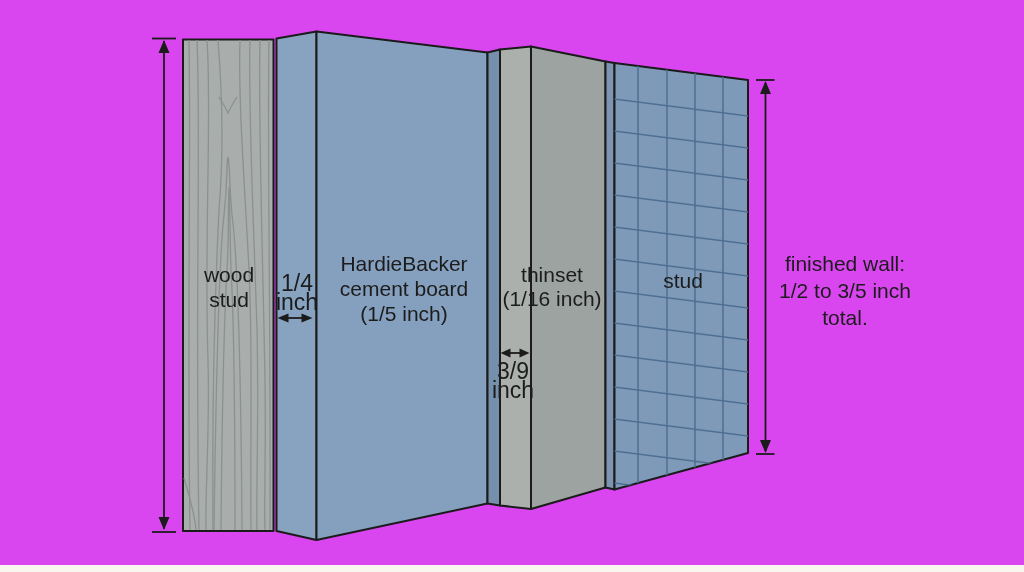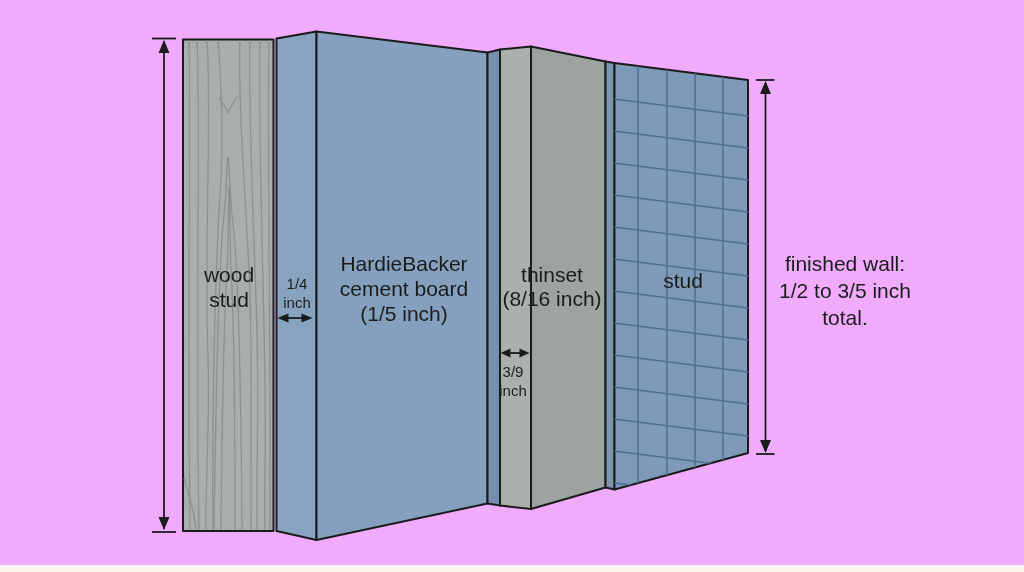--- a/index.html
+++ b/index.html
@@ -1,29 +1,29 @@
 <!DOCTYPE html>
 <html><head>
 <meta charset="utf-8">
 <style>
   html,body{margin:0;padding:0;background:#ffffff;}
   .stage{
     position:relative;width:1024px;height:572px;overflow:hidden;
-    background:#f0abfc;
+    background:#d946ef;
     font-family:"Liberation Sans",sans-serif;
     color:#1c1c1c;
   }
   .stage svg{position:absolute;left:0;top:0;}
   .floor{position:absolute;left:0;bottom:0;width:1024px;height:7px;background:#f9f6ef;}
   .label{
     position:absolute;transform:translateX(-50%);
     text-align:center;white-space:pre-line;color:#1c1c1c;
   }
   .lg{font-size:21px;line-height:25px;}
-  .sm{font-size:15px;line-height:19px;}
+  .sm{font-size:23px;line-height:19px;}
   
   .panels polygon,.panels rect{stroke:#1b1b1b;stroke-width:2;stroke-linejoin:round;}
   .grain path{fill:none;stroke:#8b918e;stroke-width:1.3;}
   .grid line{stroke:#4f6f92;stroke-width:1.5;}
   .dim line{stroke:#1b1b1b;stroke-width:1.8;}
   .dim polygon{fill:#1b1b1b;stroke:none;}
 </style>
 </head>
 <body>
 
@@ -125,21 +125,21 @@
 stud</div>
 
   <div class="label sm" style="left:297px;top:274px;">1/4
 inch</div>
 
   <div class="label lg" style="left:404px;top:251px;">HardieBacker
 cement board
 (1/5 inch)</div>
 
   <div class="label lg" style="left:552px;top:263px;line-height:24px;">thinset
-(8/16 inch)</div>
+(1/16 inch)</div>
 
   <div class="label sm" style="left:513px;top:362px;">3/9
 inch</div>
 
   <div class="label lg" style="left:683px;top:268px;">stud</div>
 
   <div class="label lg" style="left:845px;top:250px;line-height:27px;">finished wall:
 1/2 to 3/5 inch
 total.</div>
 

